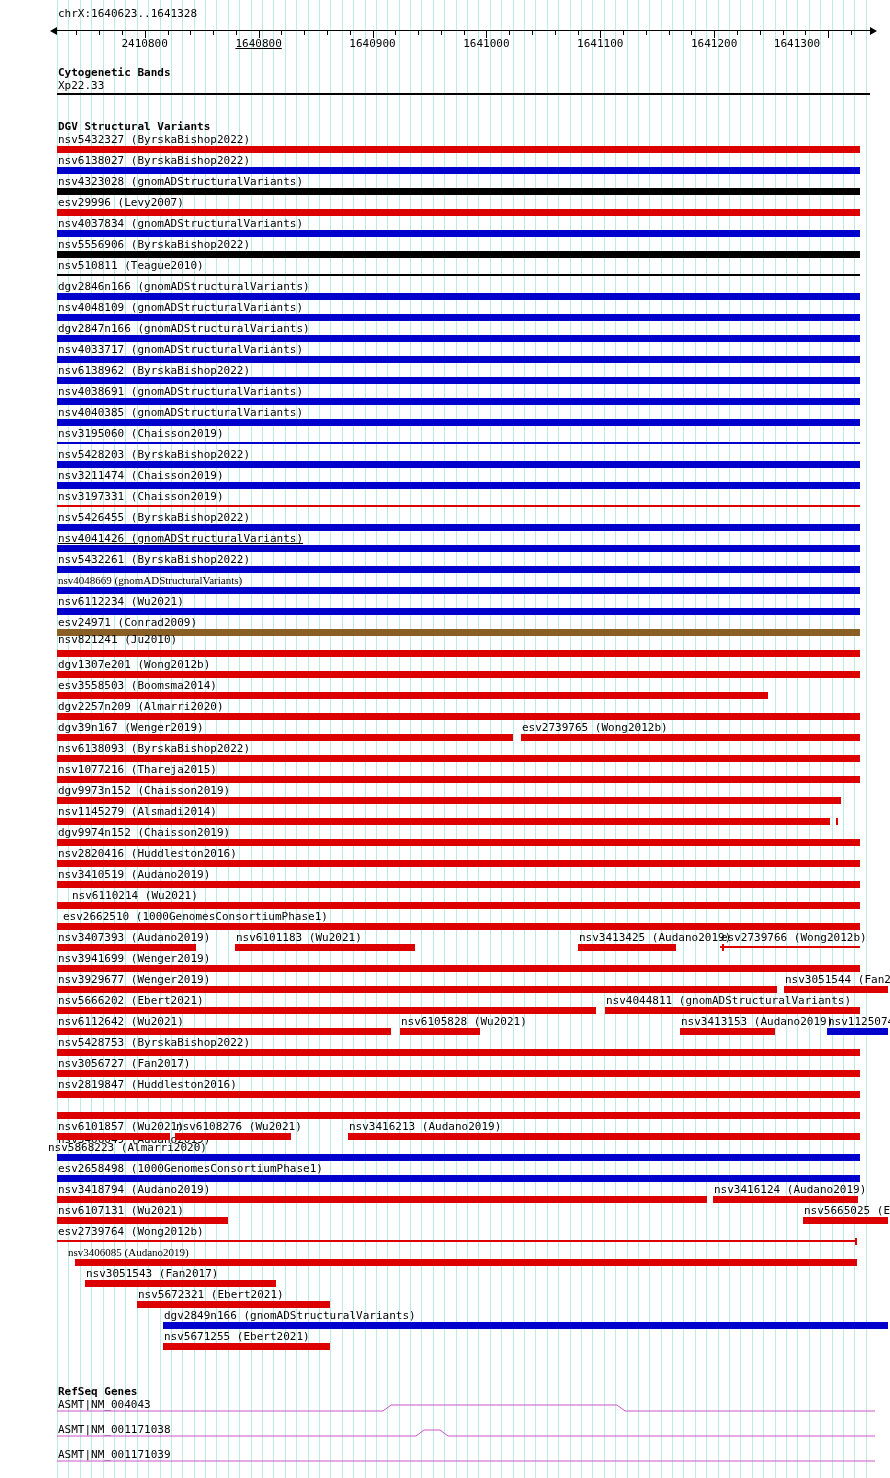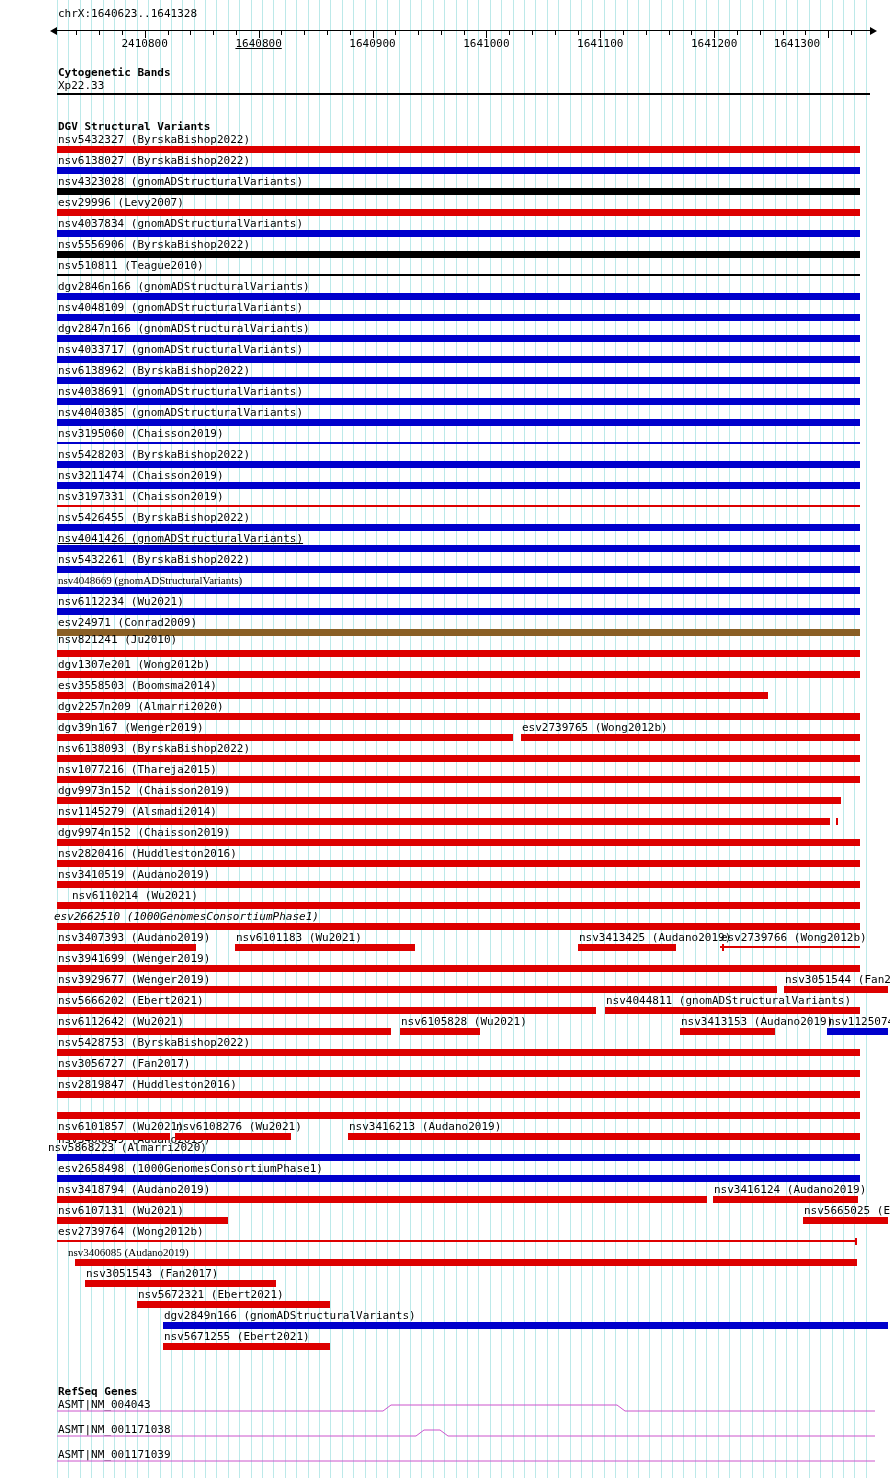--- a/index.html
+++ b/index.html
@@ -158,21 +158,21 @@
       <div class="variant-bar" style="left: 57px; width: 773px; top: 818px; height: 7px; background: rgb(221, 0, 0);"></div>
       <div class="variant-bar" style="left: 836px; width: 2px; top: 818px; height: 7px; background: rgb(221, 0, 0);"></div>
       <div class="variant-label" style="left: 58px; top: 827px;">dgv9974n152 (Chaisson2019)</div>
       <div class="variant-bar" style="left: 57px; width: 803px; top: 839px; height: 7px; background: rgb(221, 0, 0);"></div>
       <div class="variant-label" style="left: 58px; top: 848px;">nsv2820416 (Huddleston2016)</div>
       <div class="variant-bar" style="left: 57px; width: 803px; top: 860px; height: 7px; background: rgb(221, 0, 0);"></div>
       <div class="variant-label" style="left: 58px; top: 869px;">nsv3410519 (Audano2019)</div>
       <div class="variant-bar" style="left: 57px; width: 803px; top: 881px; height: 7px; background: rgb(221, 0, 0);"></div>
       <div class="variant-label" style="left: 72px; top: 890px;">nsv6110214 (Wu2021)</div>
       <div class="variant-bar" style="left: 57px; width: 803px; top: 902px; height: 7px; background: rgb(221, 0, 0);"></div>
-      <div class="variant-label" style="left: 54px; top: 911px; font-style: italic;">esv2662510 (1000GenomesConsortiumPhase1)</div>
+      <div class="variant-label" style="left: 63px; top: 911px;">esv2662510 (1000GenomesConsortiumPhase1)</div>
       <div class="variant-bar" style="left: 57px; width: 803px; top: 923px; height: 7px; background: rgb(221, 0, 0);"></div>
       <div class="variant-label" style="left: 58px; top: 932px;">nsv3407393 (Audano2019)</div>
       <div class="variant-bar" style="left: 57px; width: 139px; top: 944px; height: 7px; background: rgb(221, 0, 0);"></div>
       <div class="variant-label" style="left: 236px; top: 932px;">nsv6101183 (Wu2021)</div>
       <div class="variant-bar" style="left: 235px; width: 180px; top: 944px; height: 7px; background: rgb(221, 0, 0);"></div>
       <div class="variant-label" style="left: 579px; top: 932px;">nsv3413425 (Audano2019)</div>
       <div class="variant-bar" style="left: 578px; width: 98px; top: 944px; height: 7px; background: rgb(221, 0, 0);"></div>
       <div class="variant-label" style="left: 721px; top: 932px;">esv2739766 (Wong2012b)</div>
       <div class="variant-bar" style="left: 720px; width: 140px; top: 946px; height: 2px; background: rgb(221, 0, 0);"></div>
       <div class="variant-bar" style="left: 722px; width: 2px; top: 944px; height: 7px; background: rgb(221, 0, 0);"></div>

